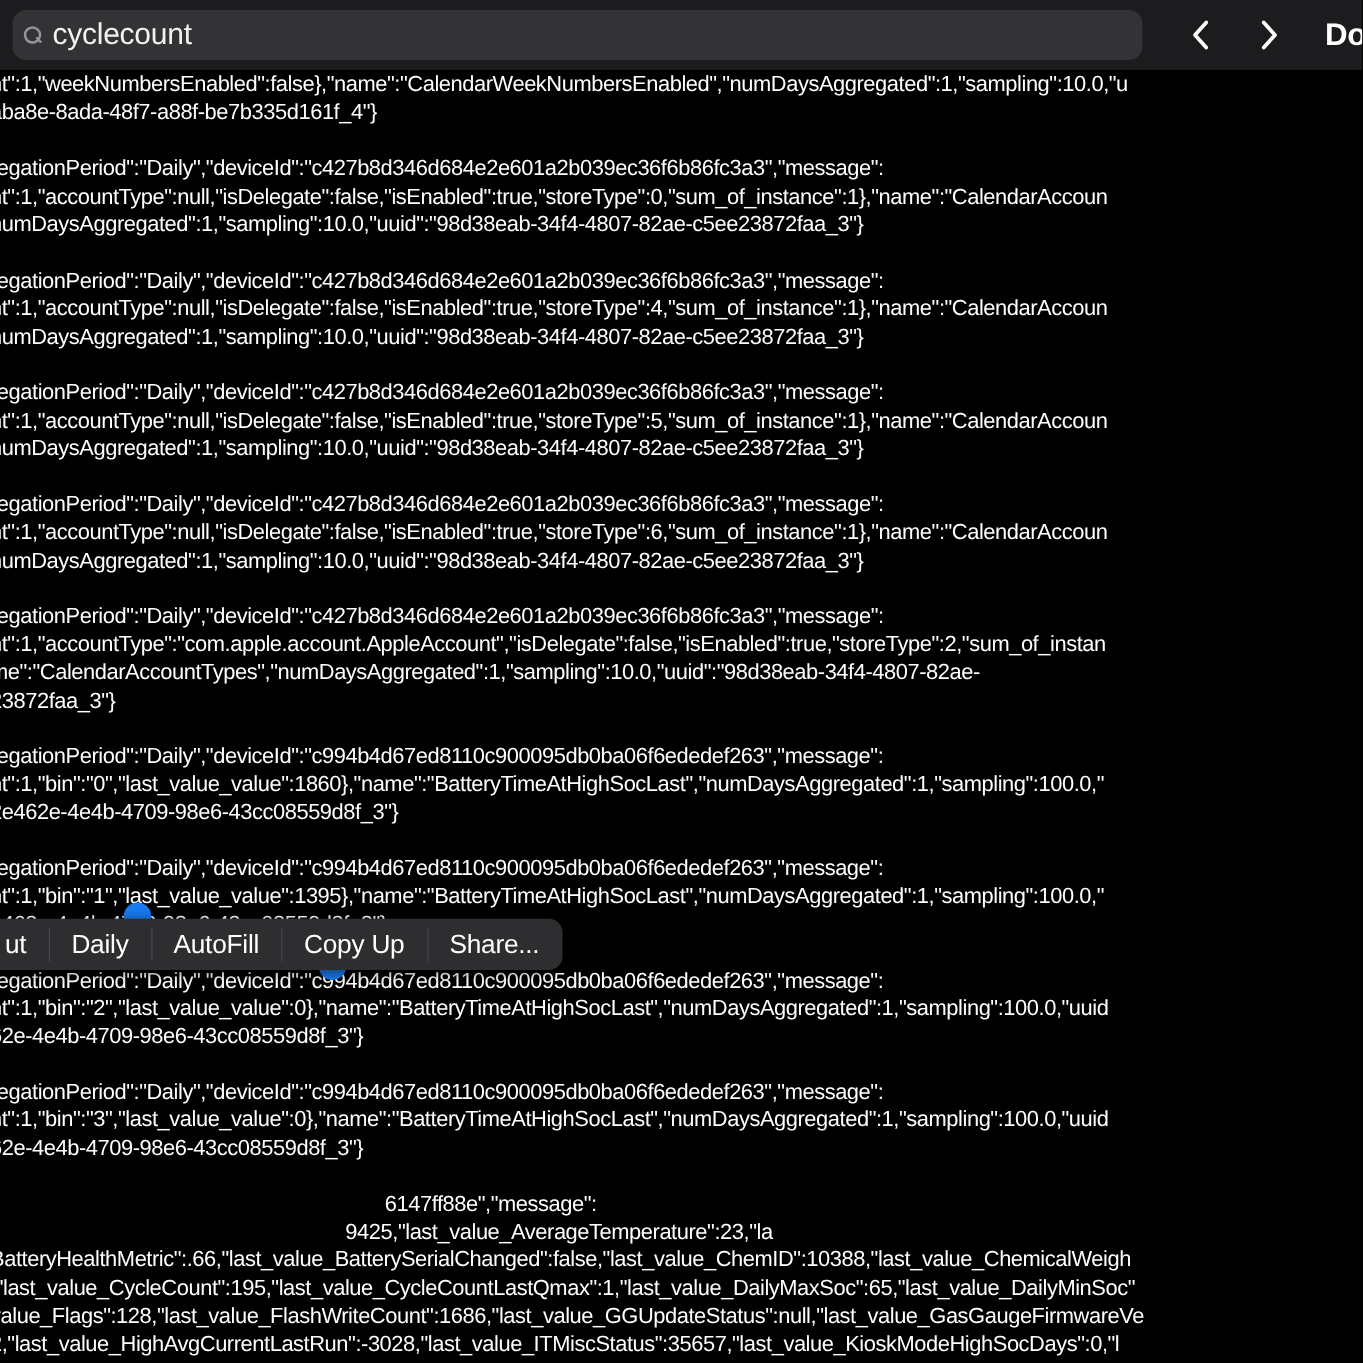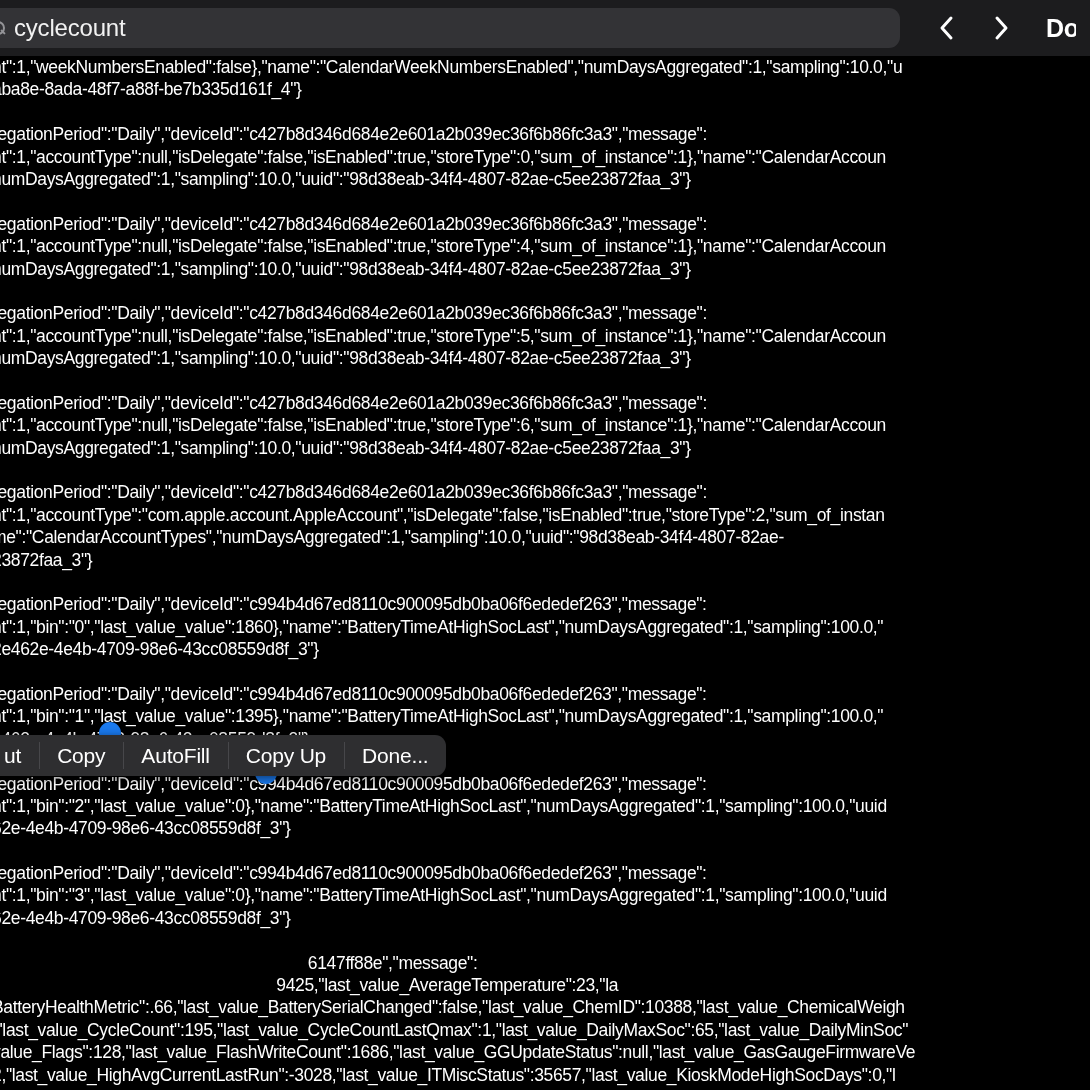--- a/index.html
+++ b/index.html
@@ -21,20 +21,21 @@
 
   
   .topbar {
     position: absolute;
     top: 0; left: 0;
     width: 1090px;
     height: 56px;
     background: #1c1c1e;
     display: flex;
     align-items: center;
+    padding-left: 28px;
   }
 
   .search-wrap {
     position: relative;
     margin-left: -18px;
     width: 918px;
     height: 40px;
     background: #333336;
     border-radius: 11px;
     display: flex;
@@ -281,19 +282,19 @@
   </div>
 
   <div class="sel-highlight"></div>
   <div class="sel-caret-l"></div>
   <div class="sel-caret-r"></div>
   <div class="sel-handle top"></div>
   <div class="sel-handle bot"></div>
 
   <div class="ctx-menu" id="ctx-menu">
       <div class="ctx-item">ut</div>
-      <div class="ctx-item">Copy</div>
+      <div class="ctx-item">Daily</div>
       <div class="ctx-item">AutoFill</div>
       <div class="ctx-item">Copy Up</div>
-      <div class="ctx-item">Done...</div>
+      <div class="ctx-item">Share...</div>
     </div>
 
 </div>
 
 </body></html>

